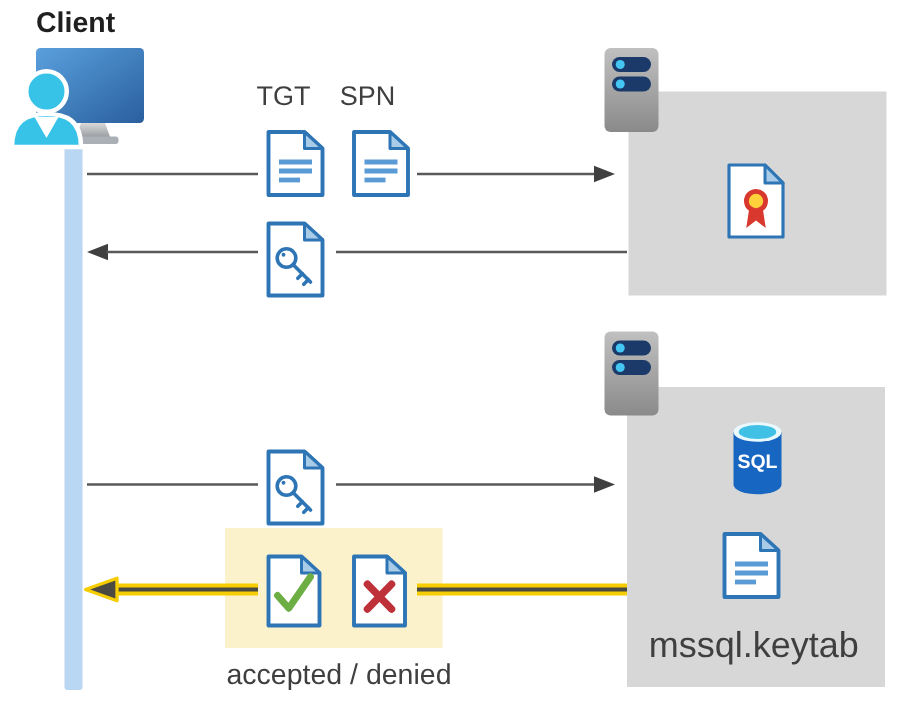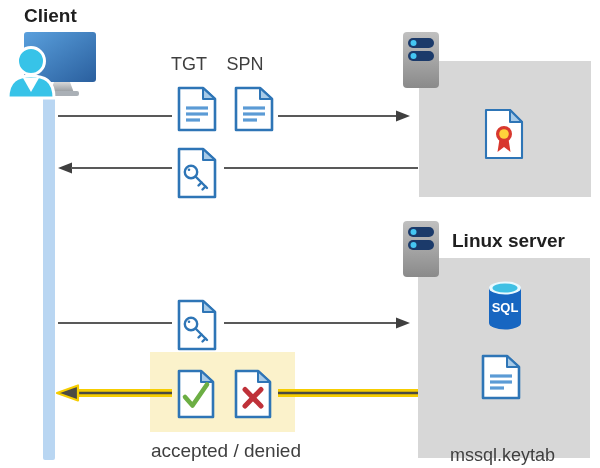--- a/index.html
+++ b/index.html
@@ -3,21 +3,21 @@
 <meta charset="utf-8">
 <style>
   html,body{margin:0;padding:0;background:#fff;}
   #stage{
     position:relative;width:598px;height:468px;background:#fff;overflow:hidden;
     font-family:"Liberation Sans","DejaVu Sans",sans-serif;
   }
   .abs{position:absolute;}
   .heading{font-size:19px;font-weight:bold;color:var(--heading);line-height:25px;}
   .small-label{font-size:18px;color:var(--label);}
-  .mid-label{font-size:18px;color:var(--label);margin-top:28px;}
+  .mid-label{font-size:24px;color:var(--label);}
   .big-label{font-size:19px;color:var(--label);}
   .center{text-align:center;}
   .gray-box{background:var(--box-gray);z-index:1;}
   #yellow-box{background:var(--highlight-yellow);z-index:1;}
   #timeline{background:var(--timeline-blue);border-radius:2px;z-index:1;}
   svg{display:block;overflow:visible;}
   .z2{z-index:2;} .z3{z-index:3;}
 
   
   .gline{stroke:var(--arrow-gray);stroke-width:1.8;}
@@ -41,21 +41,20 @@
 
 <div id="stage">
 
   <div class="abs gray-box" id="dc-box" style="left:419px;top:61px;width:172px;height:136px;"></div>
   <div class="abs gray-box" id="linux-box" style="left:418px;top:258px;width:172px;height:200px;"></div>
   <div class="abs" id="yellow-box" style="left:150px;top:352px;width:145px;height:80px;"></div>
 
   <div class="abs" id="timeline" style="left:43px;top:94px;width:12px;height:366px;"></div>
 
   <div class="abs heading z3" style="left:24px;top:3px;">Client</div>
-  <div class="abs heading z3" style="left:452px;top:228px;width:140px;">Linux server</div>
   <div class="abs small-label center z3" style="left:166px;top:54px;width:46px;">TGT</div>
   <div class="abs small-label center z3" style="left:222px;top:54px;width:46px;">SPN</div>
   <div class="abs mid-label center z3" style="left:425px;top:417px;width:155px;">mssql.keytab</div>
   <div class="abs big-label center z3" style="left:135px;top:440px;width:182px;">accepted / denied</div>
 
   <svg class="abs z3" style="left:0px;top:28px;" width="100" height="72" viewBox="0 0 100 72">
     <defs>
       <linearGradient id="gmon" x1="0" y1="0" x2="1" y2="1">
         <stop offset="0" stop-color="#5aa0dd"></stop>
           <stop offset="1" stop-color="#2a5f9e"></stop>

